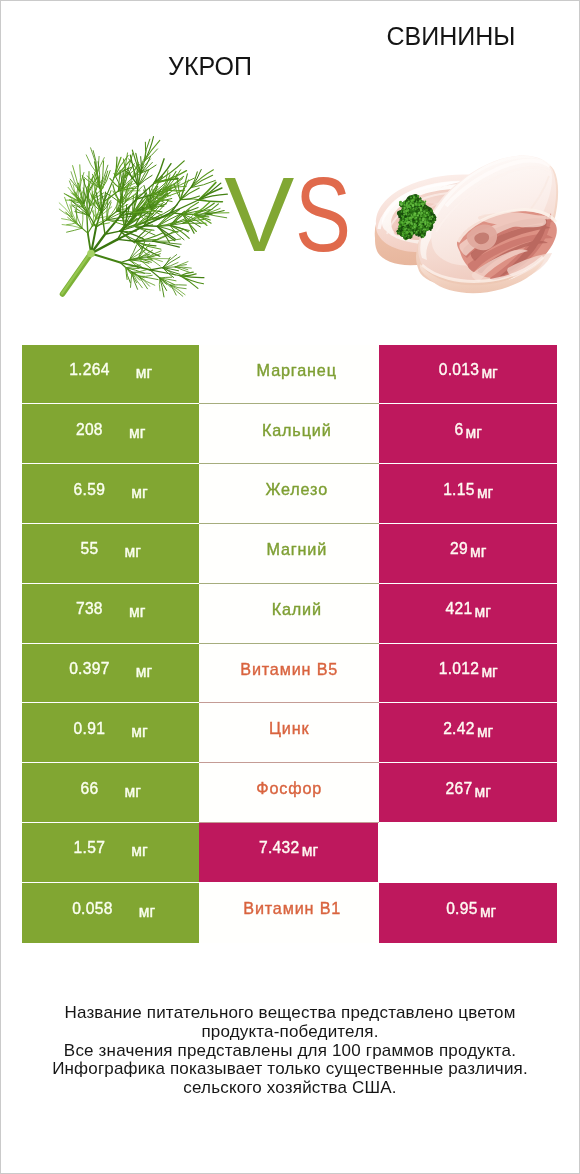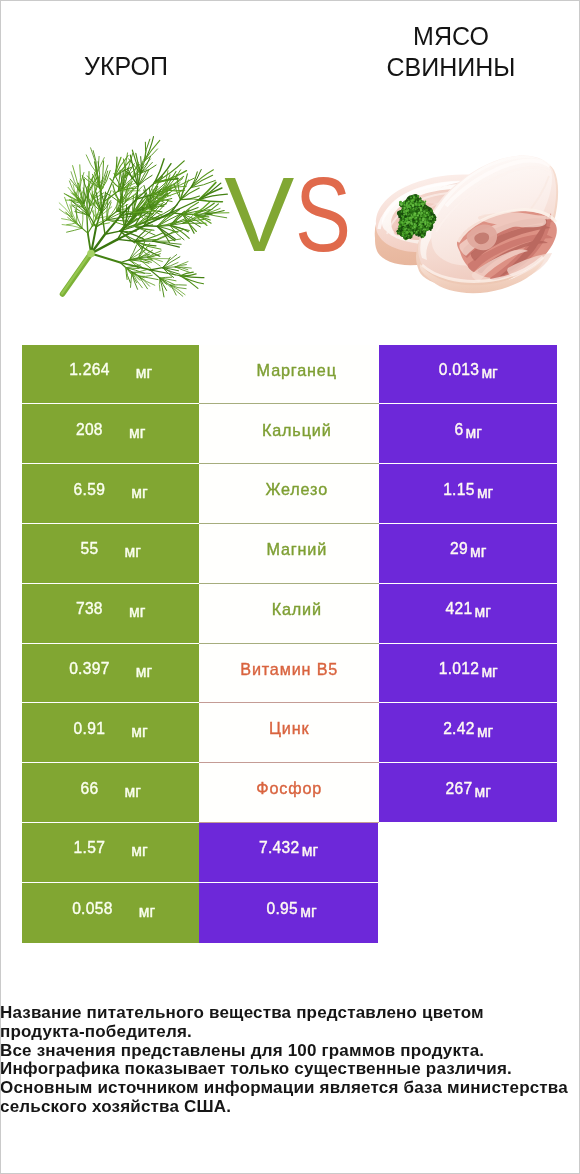--- a/index.html
+++ b/index.html
@@ -10,57 +10,56 @@
     font-family:"Liberation Sans",sans-serif;
     color:#333;overflow:hidden;
   }
   .page{position:relative;width:580px;height:1174px;background:#fff;}
   .page::after{content:"";position:absolute;left:0;top:0;width:580px;height:1174px;
      border:1px solid #cacaca;pointer-events:none;box-sizing:border-box;}
 
   .titles{position:absolute;left:0;top:0;width:580px;height:110px;}
   .title{position:absolute;text-align:center;font-size:25px;line-height:31px;
     color:#141414;font-weight:400;}
-  .title.left{left:0px;top:50.5px;width:252px;}
+  .title.left{left:0px;top:50.5px;width:252px;text-align:right;}
   .title.right{left:322px;top:20.5px;width:258px;}
 
   .hero{position:absolute;left:0;top:106px;width:580px;height:206px;}
   .dill{position:absolute;left:24.5px;top:1px;}
   .pork{position:absolute;left:372px;top:46px;}
   .vs{position:absolute;left:224px;top:0;width:130px;height:206px;}
   .vs span{position:absolute;line-height:1;font-weight:400;display:inline-block;}
   .vs .v{left:0.3px;top:55.5px;color:#81a733;font-size:105px;}
   .vs .s{left:70.5px;top:55.5px;color:#e06a4c;font-size:105px;transform:scaleX(0.80);transform-origin:0 0;}
 
   .table{position:absolute;left:22px;top:344.6px;width:535.4px;}
   .row{display:flex;height:59.8px;align-items:stretch;}
   .cell{display:flex;align-items:center;justify-content:center;font-weight:400;line-height:1;}
   .cell>span{position:relative;top:-4.2px;}
   .cell .num{font-size:15.6px;letter-spacing:0.3px;}
   .cell .unit{font-size:15.6px;margin-left:2.2px;margin-top:6px;}
   .cell.mid>span{font-size:16.2px;letter-spacing:0.85px;}
   .cell.left{width:177.4px;background:#81a632;color:#fbfff0;-webkit-text-stroke:0.38px #fbfff0;border-bottom:1.9px solid #ffffff;gap:24px;}
   .cell.mid{width:179.7px;background:#fffffd;}
-  .cell.right{width:178.3px;background:#6d28d9;color:#fffaf3;-webkit-text-stroke:0.38px #fffaf3;border-bottom:1.9px solid #ffffff;}
+  .cell.right{width:178.3px;background:#be185d;color:#fffaf3;-webkit-text-stroke:0.38px #fffaf3;border-bottom:1.9px solid #ffffff;}
   .cell.mid.green{color:#7e9f33;-webkit-text-stroke:0.38px #7e9f33;border-bottom:1px solid #a7ae7e;padding-left:15px;}
   .cell.mid.orange{color:#d9643f;-webkit-text-stroke:0.38px #d9643f;border-bottom:1px solid #c49c95;}
   .row:last-child .cell{border-bottom:none;padding-left:6px;}
 
-  .foot{position:absolute;left:0;top:1004px;width:580px;font-weight:bold;}
+  .foot{position:absolute;left:0;top:1004px;width:580px;text-align:center;}
   .fl{font-size:17px;line-height:18.75px;color:#161616;letter-spacing:0.18px;}
 </style>
 </head>
 <body>
 
 <div class="page">
 
   <div class="titles">
     <div class="title left"><span>УКРОП</span></div>
     <div class="title right">
-      <div>МЯСО</div>
       <div>СВИНИНЫ</div>
     </div>
   </div>
 
   <div class="hero">
     <div class="dill">
       <svg width="230" height="200" viewBox="20 110 230 200" xmlns="http://www.w3.org/2000/svg" aria-label="dill">
         <g fill="none" stroke-linecap="round" stroke-linejoin="round">
             <g stroke="#448213" stroke-width="1.8">
               <path d="M86.0,256.5L82.8,236.1"></path>
@@ -1304,29 +1303,31 @@
       <div class="cell right">
           <span class="num">7.432</span>
           <span class="unit">мг</span>
         </div>
     </div>
     <div class="row">
       <div class="cell left">
           <span class="num">0.058</span>
           <span class="unit">мг</span>
         </div>
+      <div class="cell mid orange">
+          <span>Витамин B1</span>
+        </div>
       <div class="cell right">
           <span class="num">0.95</span>
           <span class="unit">мг</span>
         </div>
     </div>
   </div>
 
   <div class="foot">
     <div class="fl">Название питательного вещества представлено цветом</div>
     <div class="fl">продукта-победителя.</div>
     <div class="fl">Все значения представлены для 100 граммов продукта.</div>
     <div class="fl">Инфографика показывает только существенные различия.</div>
-    <div class="fl">Основным источником информации является база министерства</div>
     <div class="fl">сельского хозяйства США.</div>
   </div>
 
 </div>
 
 </body></html>

